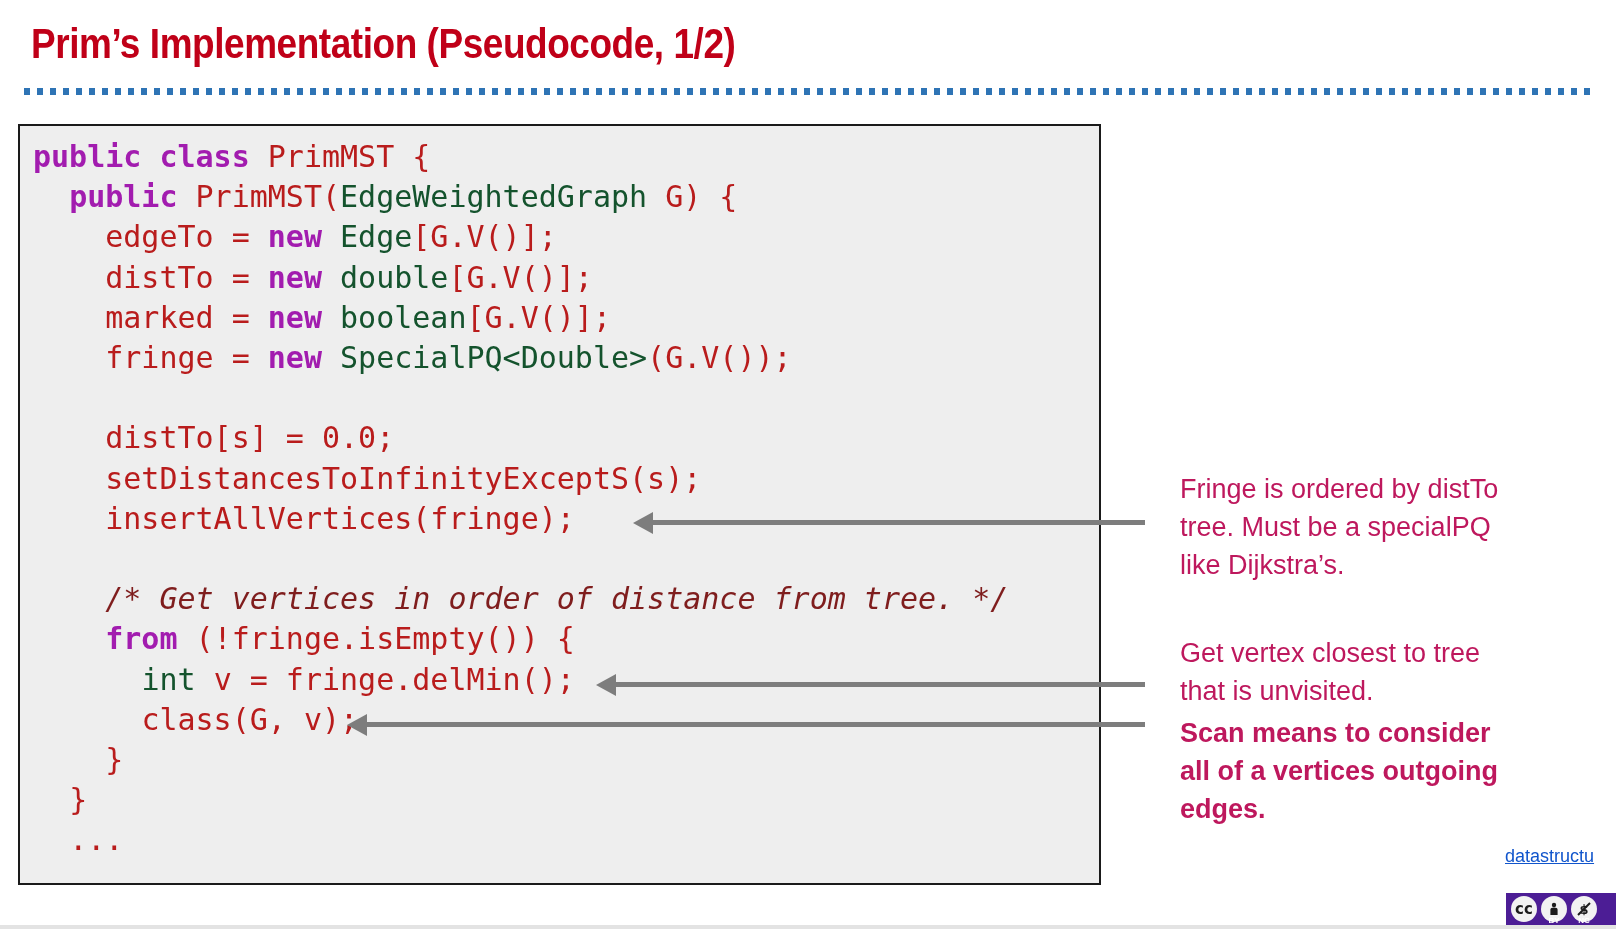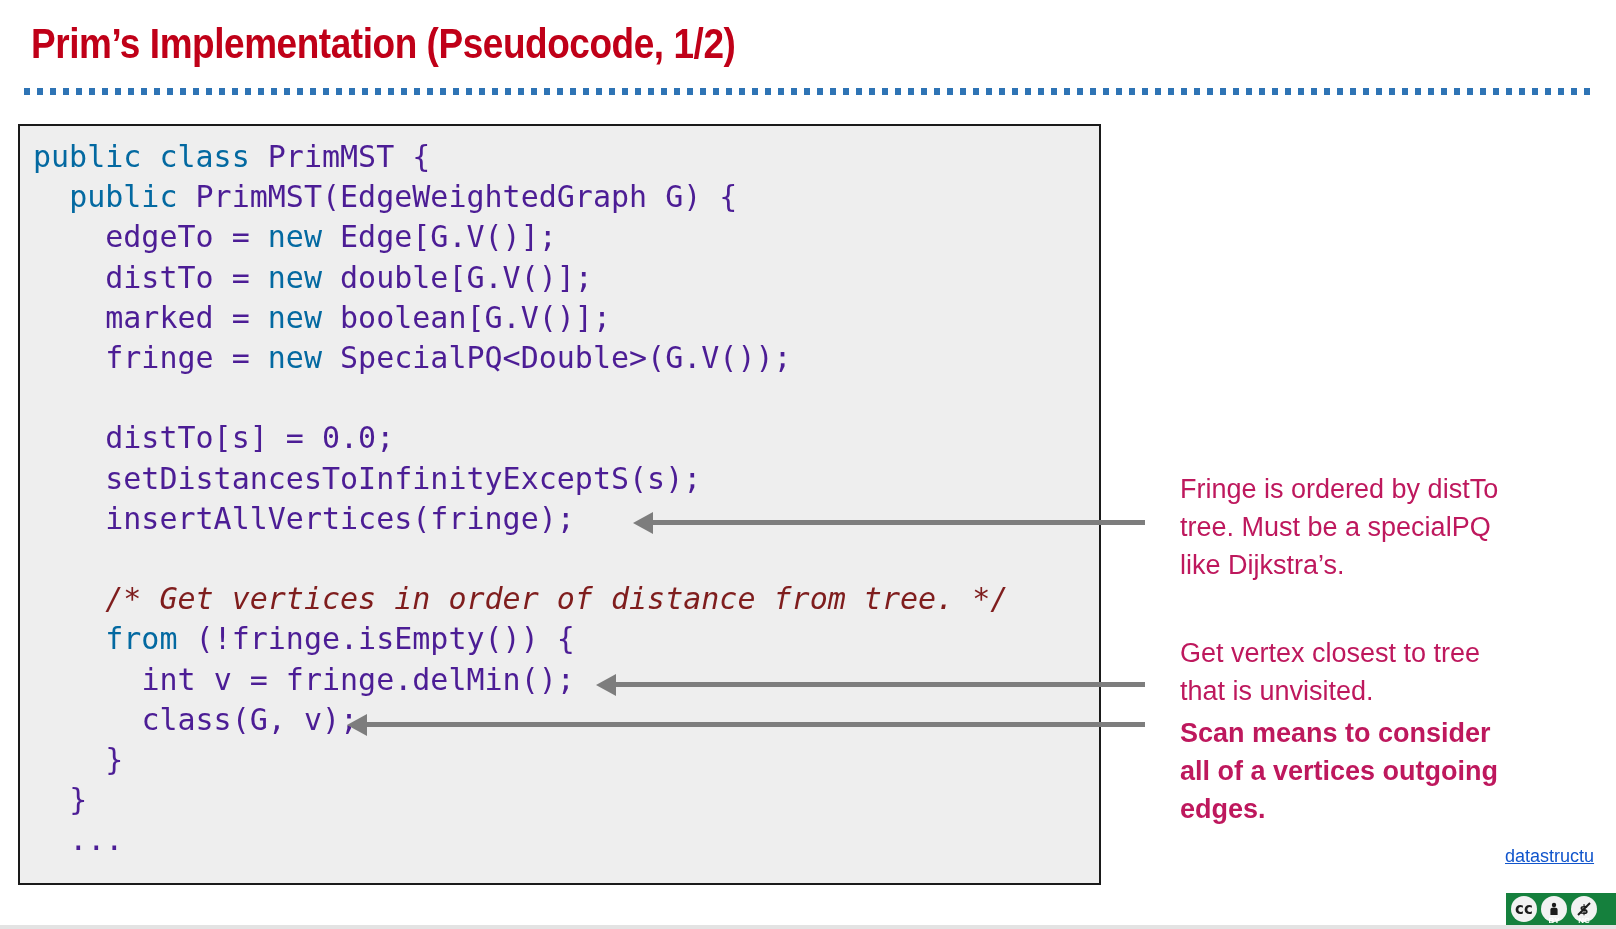--- a/index.html
+++ b/index.html
@@ -60,24 +60,24 @@
     left: 13px;
     top: 11px;
     margin: 0;
     font-family: "DejaVu Sans Mono", "Liberation Mono", monospace;
     font-size: 30px;
     line-height: 40.2px;
     color: #111111;
     white-space: pre;
     letter-spacing: 0px;
   }
-  .kw    { color: #0369a1; font-weight: normal; }
-  .typ   { color: #4c1d95; }
+  .kw    { color: #a21caf; font-weight: bold; }
+  .typ   { color: #14532d; }
   .cmt   { color: #7f1d1d; font-style: italic; }
-  .pln   { color: #4c1d95; }
+  .pln   { color: #b91c1c; }
 
   
   .arrow-line {
     position: absolute;
     height: 5px;
     background: #7d7d7d;
   }
   .arrow-head {
     position: absolute;
     width: 0;
@@ -108,21 +108,21 @@
     color: #1155cc;
     text-decoration: underline;
     white-space: nowrap;
   }
   #cc-badge {
     position: absolute;
     left: 1506px;
     top: 893px;
     width: 110px;
     height: 32px;
-    background: #15803d;
+    background: #4c1d95;
     display: flex;
     align-items: center;
     overflow: hidden;
   }
   .cc-circle {
     width: 26px;
     height: 26px;
     border-radius: 50%;
     background: #f2f2f2;
     color: #1c1c1c;

